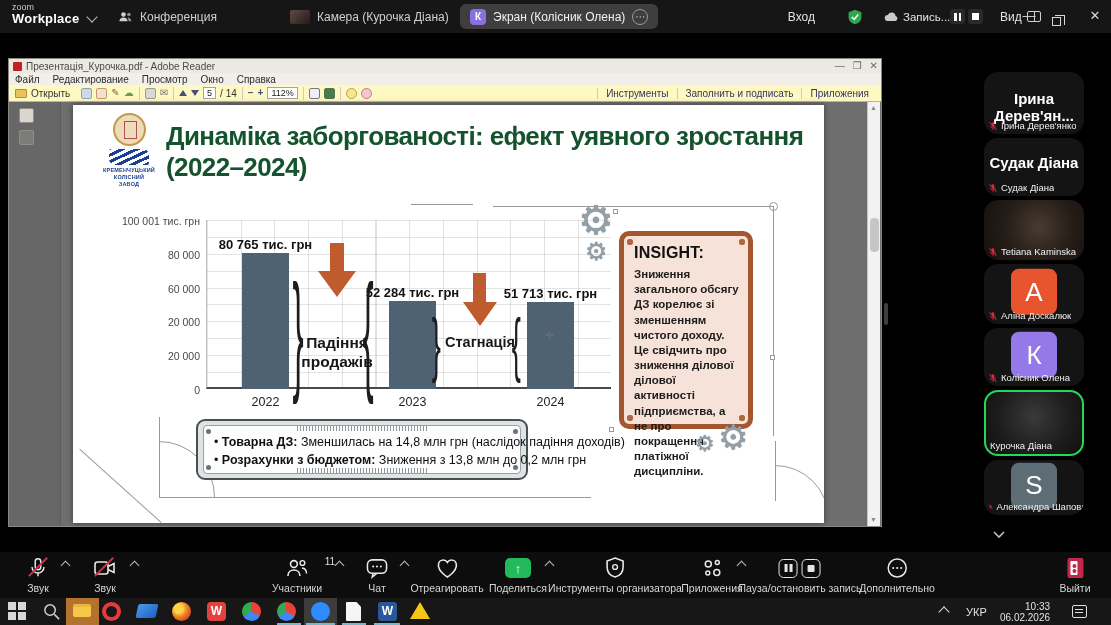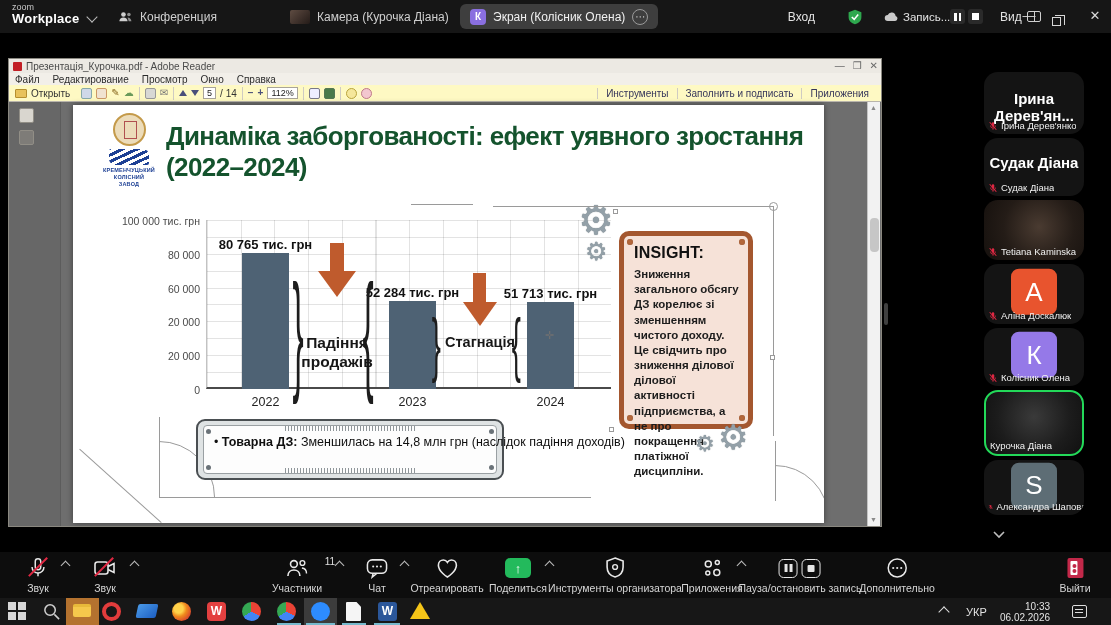--- a/index.html
+++ b/index.html
@@ -86,21 +86,21 @@
 
   
   #insight { position:absolute; left:546px; top:126px; width:134px; height:198px; background:#f6e2d8;
       border:5px solid #a4572f; border-radius:10px; padding:8px 9px 6px 10px; }
   #insight h3 { font-size:16px; font-weight:800; color:#111; margin-bottom:5px; letter-spacing:.2px; }
   #insight p { font-size:11.5px; font-weight:600; color:#1c1c1c; line-height:1.32; }
   .rivet { position:absolute; width:6px; height:6px; border-radius:50%; background:#b4683c; box-shadow:inset 0 0 1px #7a3c1c; }
   .gear { position:absolute; color:#93a0a8; text-shadow:0 0 1px #5f6b72; }
 
   
-  #plate { position:absolute; left:123px; top:314px; width:308px; height:61px; background:#dfe3e4;
+  #plate { position:absolute; left:123px; top:314px; width:332px; height:61px; background:#dfe3e4;
       border:2px solid #4a4f52; border-radius:9px; }
   #plate .inner { position:absolute; left:5px; top:4px; right:5px; bottom:4px; background:#fdfdfd;
       border:1px solid #9aa0a3; border-radius:4px; }
   .hatch { position:absolute; height:5px; width:130px; left:50%; margin-left:-65px;
       background:repeating-linear-gradient(to right,#8f969a 0 1px,transparent 1px 3px); }
   .plate-line { position:absolute; left:16px; font-size:12.5px; color:#101010; white-space:nowrap; }
   .plate-line b { font-weight:bold; }
   .p-rivet { position:absolute; width:5px; height:5px; border-radius:50%; background:#6a7278; }
 
   
@@ -292,21 +292,21 @@
           <div class="logo-line">КРЕМЕНЧУЦЬКИЙ</div>
           <div class="logo-line">КОЛІСНИЙ</div>
           <div class="logo-line">ЗАВОД</div>
         </div>
         <div id="ptitle">
           <div>Динаміка заборгованості:  ефект уявного зростання</div>
           <div>(2022–2024)</div>
         </div>
 
         <div id="yticks">
-            <span class="ytick" style="top: -5px;">100 000 тис. грн</span>
+            <span class="ytick" style="top: -5px;">100 001 тис. грн</span>
             <span class="ytick" style="top: 28.8px;">80 000</span>
             <span class="ytick" style="top: 62.6px;">60 000</span>
             <span class="ytick" style="top: 96.4px;">20 000</span>
             <span class="ytick" style="top: 130.2px;">20 000</span>
             <span class="ytick" style="top: 164px;">0</span>
           </div>
         <div id="plot">
             <div class="bar" style="left: 35px; top: 32.5071px; width: 47px; height: 136.493px; background: rgb(78, 98, 116);"></div>
             <div class="bar-vlabel" style="left: -16.5px; top: 16.5071px;">80 765 тис. грн</div>
             <div class="xtick" style="left: 23.5px;">2022</div>
@@ -372,20 +372,23 @@
           <div class="inner"></div>
           <div class="hatch" style="top:5px;"></div>
           <div class="hatch" style="bottom:5px;"></div>
           <span class="p-rivet" style="left:8px; top:8px;"></span>
           <span class="p-rivet" style="right:8px; top:8px;"></span>
           <span class="p-rivet" style="left:8px; bottom:8px;"></span>
           <span class="p-rivet" style="right:8px; bottom:8px;"></span>
           <div class="plate-line" style="top:14px;">
             • <b>Товарна ДЗ:</b><span> Зменшилась на 14,8 млн грн (наслідок падіння доходів)</span>
           </div>
+          <div class="plate-line" style="top:32px;">
+            • <b>Розрахунки з бюджетом:</b><span> Зниження з 13,8 млн до 0,2 млн грн</span>
+          </div>
         </div>
       </div>
 
       <div id="vscroll">
         <span class="varrow" style="top:2px;">▲</span>
         <div id="vthumb"></div>
         <span class="varrow" style="bottom:2px;">▼</span>
       </div>
     </div>
   </div>

